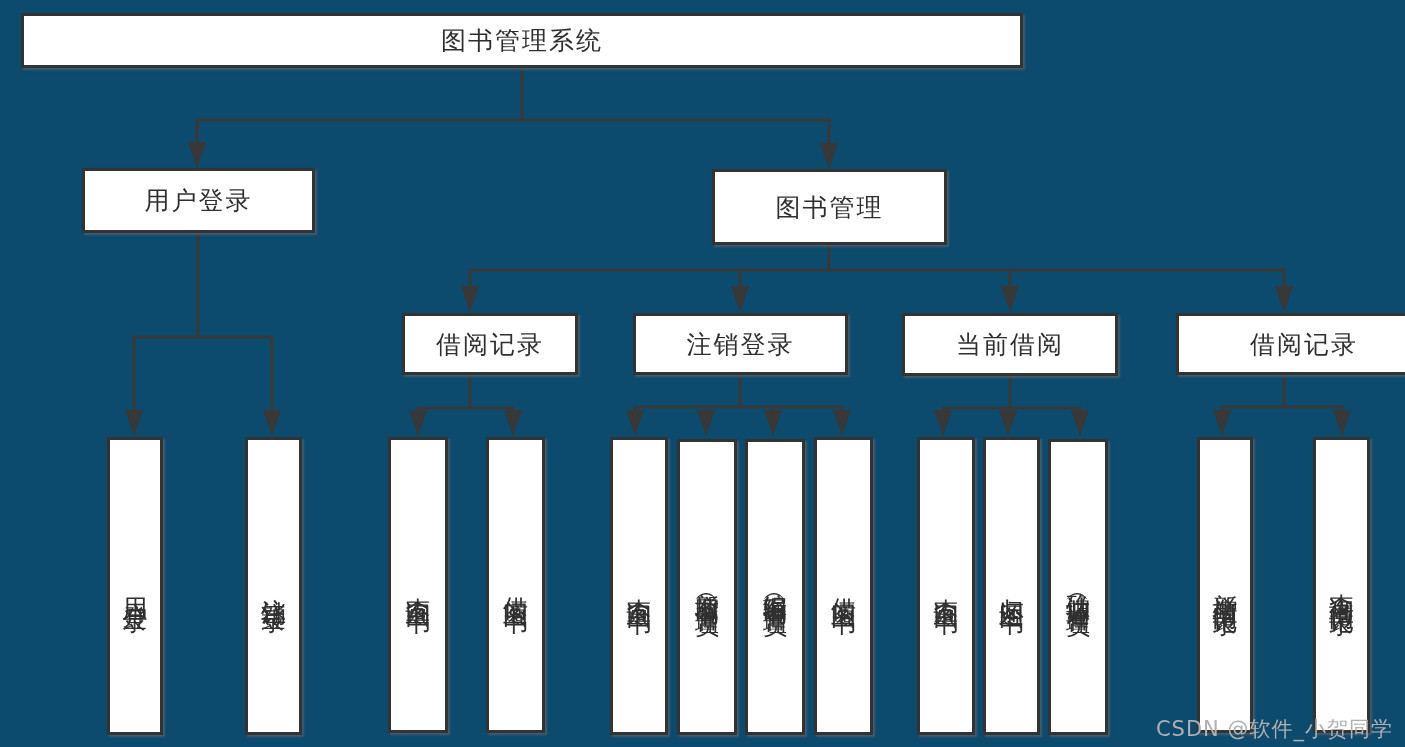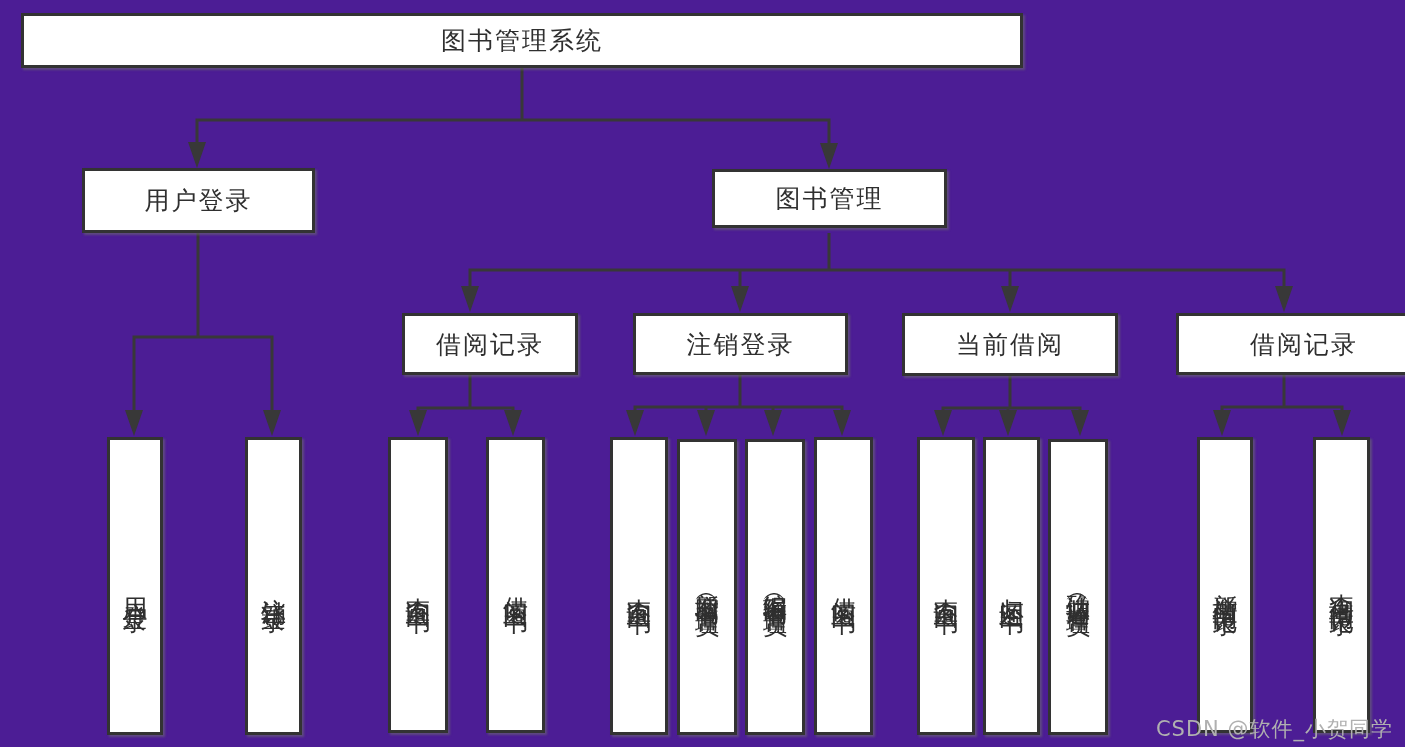--- a/index.html
+++ b/index.html
@@ -1,20 +1,20 @@
 <!DOCTYPE html>
 <html><head>
 <meta charset="utf-8">
 <title>图书管理系统</title>
 <style>
   html,body{margin:0;padding:0;background:#ffffff;}
   .canvas{
     position:relative;
     width:1405px;height:747px;
-    background:#4c1d95;
+    background:#0c4a6e;
     font-family:"DejaVu Sans","Liberation Sans",sans-serif;
     overflow:hidden;
   }
   svg.connectors{position:absolute;left:0;top:0;width:1405px;height:747px;}
   .node{
     position:absolute;
     box-sizing:border-box;
     background:#ffffff;
     border:3px solid #333333;
     box-shadow:2px 2px 2px rgba(110,110,110,0.55);
@@ -83,21 +83,21 @@
     </g>
   </svg>
 
   <div class="node h" style="left:21px;top:13px;width:1002px;height:55px">
     <span class="lbl">图书管理系统</span>
   </div>
 
   <div class="node h" style="left:82px;top:168px;width:233px;height:65px">
     <span class="lbl">用户登录</span>
   </div>
-  <div class="node h" style="left:712px;top:169px;width:235px;height:59px">
+  <div class="node h" style="left:712px;top:169px;width:235px;height:76px">
     <span class="lbl">图书管理</span>
   </div>
 
   <div class="node h" style="left:402px;top:313px;width:176px;height:62px">
     <span class="lbl">借阅记录</span>
   </div>
   <div class="node h" style="left:633px;top:313px;width:215px;height:62px">
     <span class="lbl">注销登录</span>
   </div>
   <div class="node h" style="left:902px;top:313px;width:216px;height:63px">

